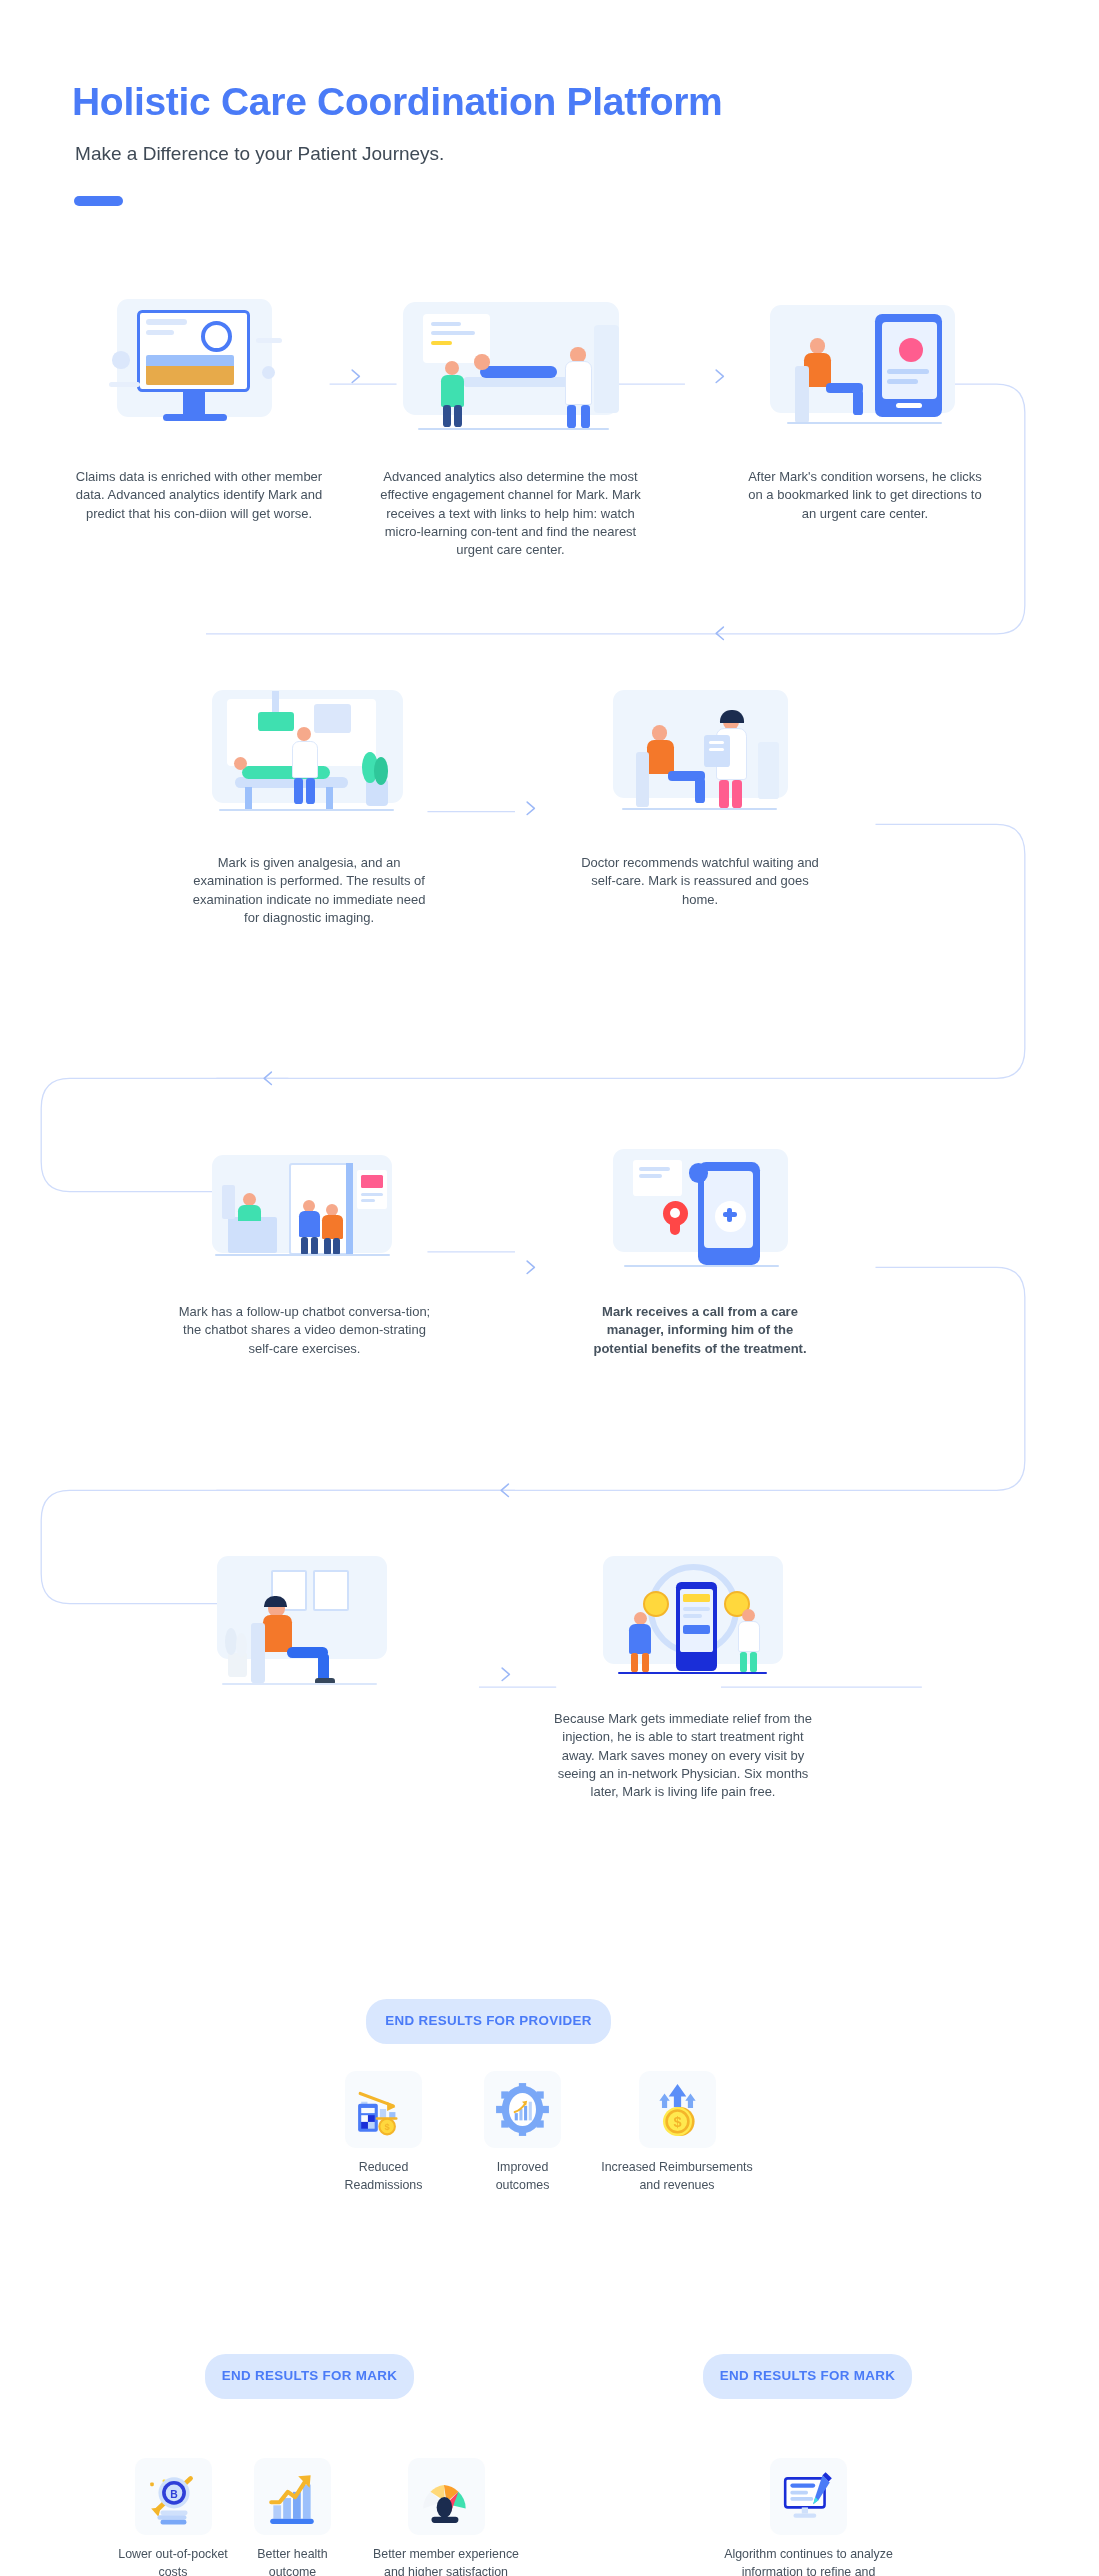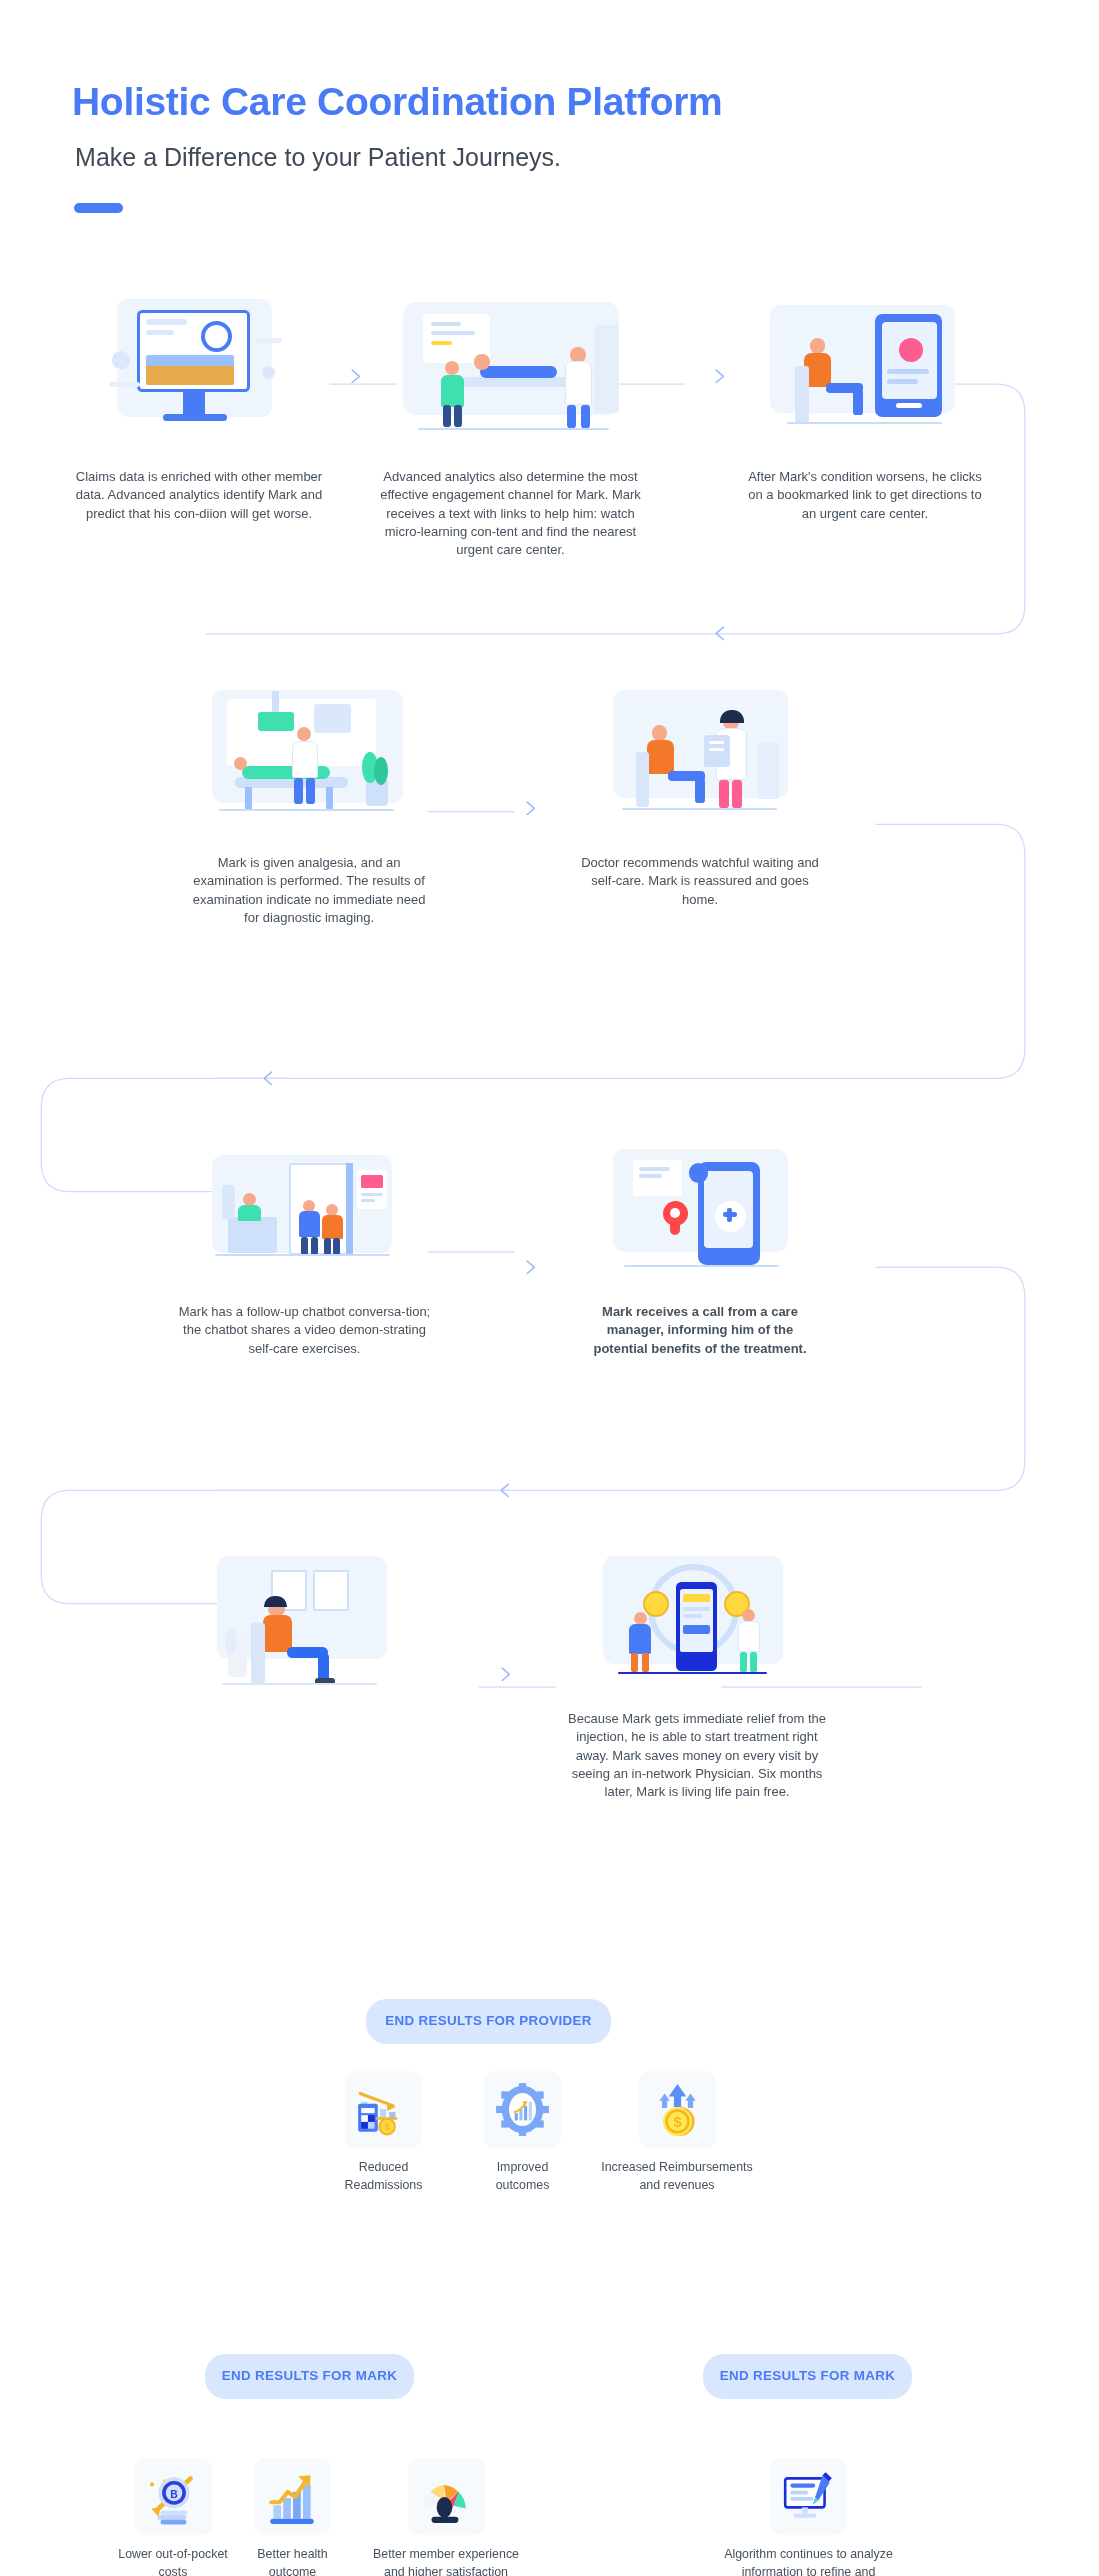--- a/index.html
+++ b/index.html
@@ -10,21 +10,21 @@
   }
   body { position: relative; width: 1099px; height: 2735px; overflow: hidden; }
 
   
   .header { position: absolute; left: 72px; top: 82px; }
   .title {
     font-size: 39px; font-weight: bold; color: #4a7bf7;
     letter-spacing: -0.3px; line-height: 1.05;
   }
   .subtitle {
-    font-size: 25px; color: #3f4a56; margin-top: 19.6px; margin-left: 3.1px;
+    font-size: 19px; color: #3f4a56; margin-top: 19.6px; margin-left: 3.1px;
     font-weight: 400;
   }
   .rule {
     width: 49px; height: 10.3px; border-radius: 5.2px;
     background: #4a7bf7; margin-top: 31px; margin-left: 2.1px;
   }
 
   
   .flow { position: absolute; left: 0; top: 0; width: 1099px; height: 2735px; pointer-events: none; }
 
@@ -376,21 +376,21 @@
       <div class="circ" style="left:52px;top:66px;width:13.4px;height:13.4px;background:#f6a98b;"></div>
       <div class="rect" style="left:47px;top:78px;width:21.6px;height:30px;background:#4a7bf7;border-radius:6.2px 6.2px 2.1px 2.1px;"></div>
       <div class="rect" style="left:49px;top:107px;width:7.2px;height:18.5px;background:#f4782a;border-radius:2.6px;"></div>
       <div class="rect" style="left:60px;top:107px;width:7.2px;height:18.5px;background:#f4782a;border-radius:2.6px;"></div>
       <div class="circ" style="left:160px;top:63px;width:13.4px;height:13.4px;background:#f6a98b;"></div>
       <div class="rect" style="left:156px;top:75px;width:21.6px;height:31px;background:#ffffff;border:1.5px solid #dbe7fb;border-radius:6.2px 6.2px 2.1px 2.1px;"></div>
       <div class="rect" style="left:158px;top:106px;width:7.2px;height:19.6px;background:#3fe0b0;border-radius:2.6px;"></div>
       <div class="rect" style="left:168px;top:106px;width:7.2px;height:19.6px;background:#3fe0b0;border-radius:2.6px;"></div>
       <div class="ground" style="left:36px;top:126px;width:149px;background:#1a2ed8;"></div>
     </div>
-    <div class="caption" style="width:268px;margin-left:17px;text-align:center;">Because Mark gets immediate relief from the injection, he is able to start treatment right away. Mark saves money on every visit by seeing an in-network Physician. Six months later, Mark is living life pain free.</div>
+    <div class="caption" style="width:268px;margin-left:3px;text-align:center;">Because Mark gets immediate relief from the injection, he is able to start treatment right away. Mark saves money on every visit by seeing an in-network Physician. Six months later, Mark is living life pain free.</div>
   </div>
 </div>
 
 <div class="badge" style="left:366px;top:1999px;width:245px;">END RESULTS FOR PROVIDER</div>
 
 <div class="res" style="left:314px;top:2071px;width:139px;">
   <div class="res-tile">
     <svg width="57" height="57" viewBox="0 0 110 110">
       <rect x="12" y="40" width="12" height="34" fill="#bcd4fb"></rect>
       <rect x="30" y="48" width="12" height="26" fill="#9cc0fb"></rect>

